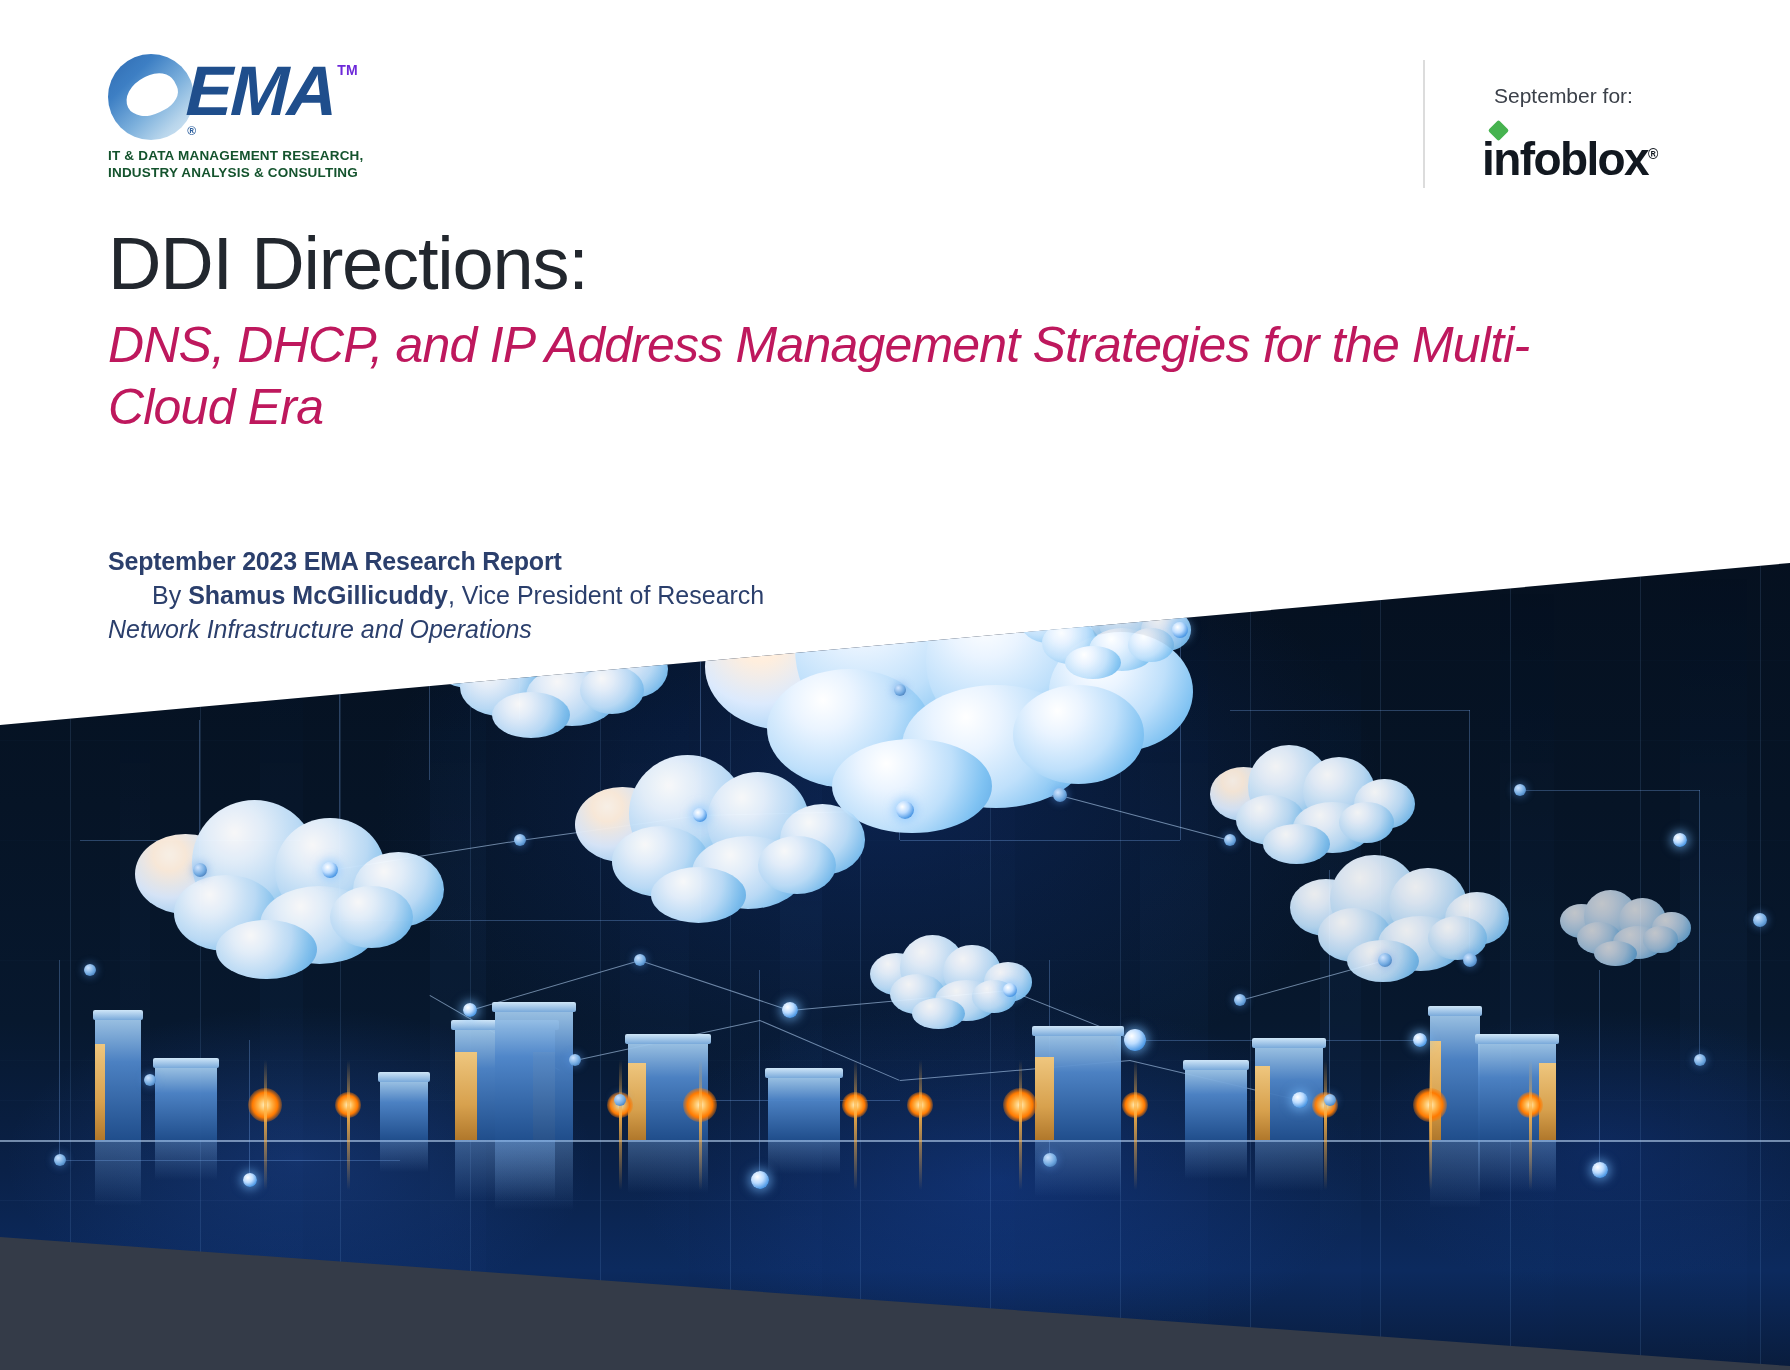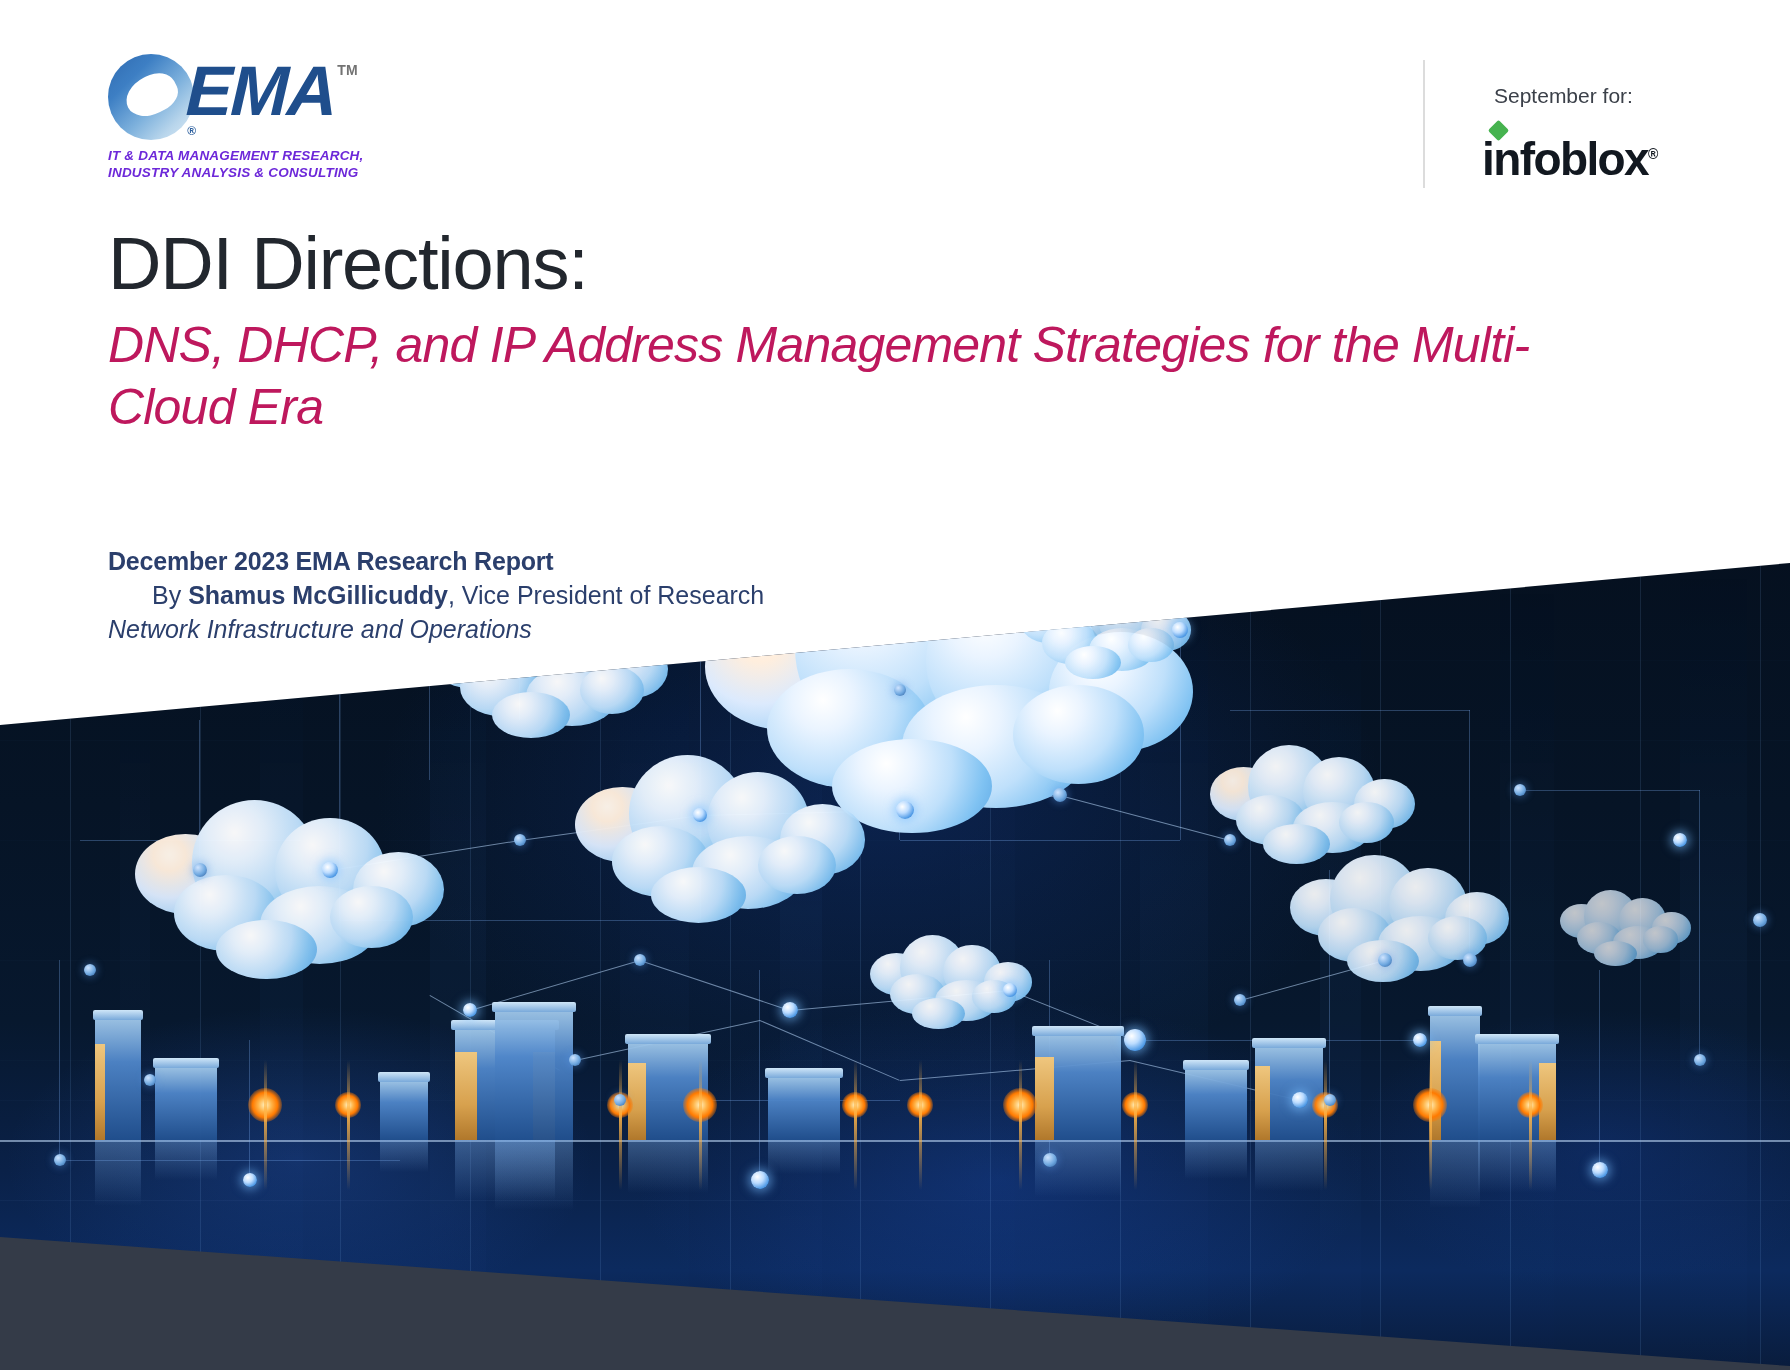--- a/index.html
+++ b/index.html
@@ -92,24 +92,24 @@
     background:#ffffff; border-radius:60% 52% 48% 58%;
     transform:rotate(-27deg);
   }
   .ema-reg{ position:absolute; right:-2px; bottom:2px; font-size:12px; color:#2c5f9e; font-weight:700;}
   .ema-text{ position:relative; margin-left:-8px; }
   .ema-word{
     font-family:"Liberation Sans", sans-serif;
     font-weight:700; font-style:italic; font-size:70px; letter-spacing:-2px;
     color:#1f4e8c; line-height:.95; transform:skewX(-2deg);
   }
-  .ema-tm{ position:absolute; right:-22px; top:4px; font-size:14px; color:#737373; font-weight:700; }
+  .ema-tm{ position:absolute; right:-22px; top:4px; font-size:14px; color:#6d28d9; font-weight:700; }
   .ema-tagline{
-    margin-top:8px; font-size:13.5px; font-style:italic; font-weight:700;
-    color:#6d28d9; letter-spacing:.2px; line-height:1.25; white-space:pre-line;
+    margin-top:8px; font-size:13.5px; font-weight:700;
+    color:#14532d; letter-spacing:.2px; line-height:1.25; white-space:pre-line;
   }
   .divider{ position:absolute; left:1423px; top:60px; width:2px; height:128px; background:#dcdcdc; }
   .prepared{ position:absolute; left:1494px; top:84px; font-size:21px; color:#3b4049; }
   .infoblox{ position:absolute; left:1482px; top:132px; }
   .ib-word{ font-size:46px; font-weight:700; letter-spacing:-1.6px; color:#121820;
             font-family:"Liberation Sans", sans-serif; position:relative; }
   .ib-diamond{ position:absolute; left:9px; top:-10px; width:15px; height:15px;
                background:#46b34f; transform:rotate(45deg); border-radius:2px; }
   .ib-reg{ font-size:14px; vertical-align:super; letter-spacing:0; }
 
@@ -470,20 +470,20 @@
       </span>
     </div>
   </div>
 
   <div class="title-block">
     <div class="main-title">DDI Directions:</div>
     <div class="subtitle">DNS, DHCP, and IP Address Management Strategies for the Multi-Cloud Era</div>
   </div>
 
   <div class="author-block">
-    <div class="ab-line1">December 2023 EMA Research Report</div>
+    <div class="ab-line1">September 2023 EMA Research Report</div>
     <div class="ab-line2">
       <span>By </span><b>Shamus McGillicuddy</b><span>, Vice President of Research</span>
     </div>
     <div class="ab-line3">Network Infrastructure and Operations</div>
   </div>
 
 </div>
 
 </body></html>

